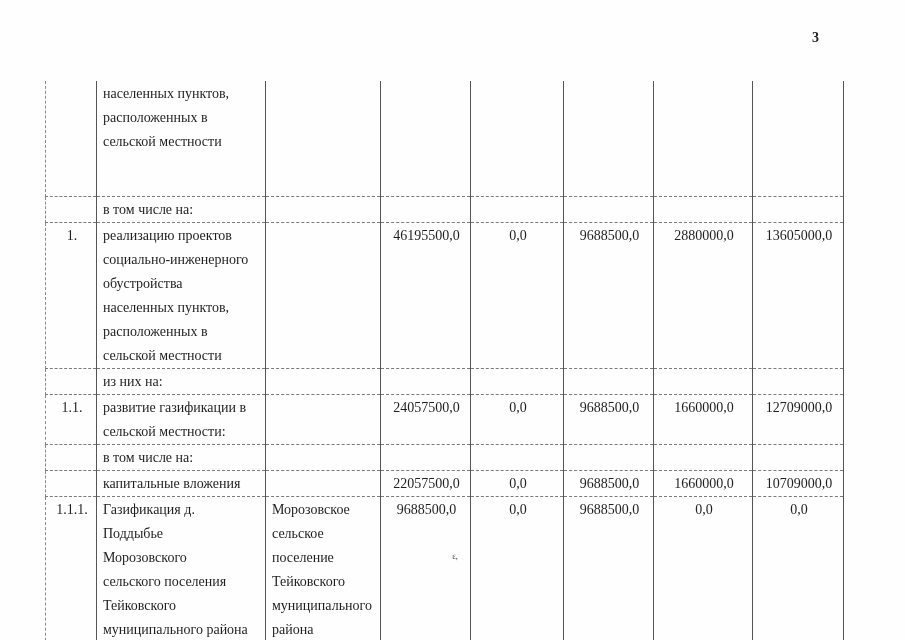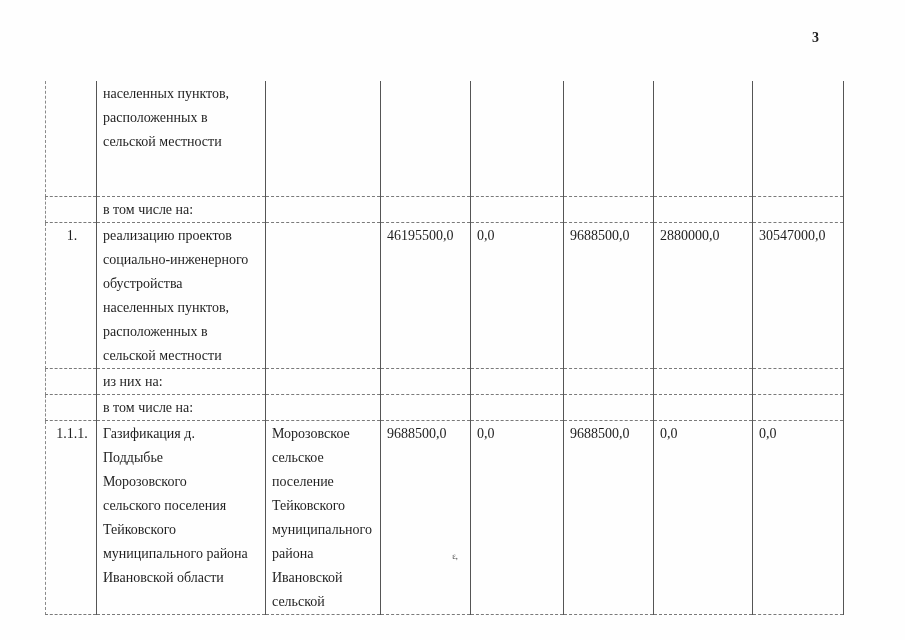--- a/index.html
+++ b/index.html
@@ -36,21 +36,21 @@
     border-top: 1px dashed #7a7a7a;
     border-bottom: 1px dashed #7a7a7a;
     vertical-align: top;
     padding: 1px 4px 0 6px;
     white-space: pre-line;
     overflow: hidden;
   }
   table.doc-table tr.r0 td { border-top: none; }
   table.doc-table td:first-child { border-left: 1px dashed #8a8a8a; }
   td.c-num  { text-align: center; padding-left: 2px; padding-right: 2px; }
-  td.c-val  { text-align: left; padding-left: 2px; padding-right: 2px; }
+  td.c-val  { text-align: center; padding-left: 2px; padding-right: 2px; }
   tr.r0 { height: 115px; }
   tr.r1 { height: 21px;  }
   tr.r2 { height: 99px;  }
   tr.r3 { height: 17px; margin-top: 20px;  }
   tr.r4 { height: 35px;  }
   tr.r5 { height: 21px;  }
   tr.r6 { height: 20px;  }
   tr.r7 { height: 136px; }
   .scan-artifact {
     position: absolute;
@@ -108,41 +108,62 @@
 социально-инженерного
 обустройства
 населенных пунктов,
 расположенных в
 сельской местности</td>
         <td class="c-loc"></td>
         <td class="c-val">46195500,0</td>
         <td class="c-val">0,0</td>
         <td class="c-val">9688500,0</td>
         <td class="c-val">2880000,0</td>
-        <td class="c-val">30547000,0</td>
+        <td class="c-val">13605000,0</td>
       </tr>
       <tr class="r3">
         <td class="c-num"></td>
         <td class="c-desc">из них на:</td>
         <td class="c-loc"></td>
         <td class="c-val"></td>
         <td class="c-val"></td>
         <td class="c-val"></td>
         <td class="c-val"></td>
         <td class="c-val"></td>
       </tr>
+      <tr class="r4">
+        <td class="c-num">1.1.</td>
+        <td class="c-desc">развитие газификации в
+сельской местности:</td>
+        <td class="c-loc"></td>
+        <td class="c-val">24057500,0</td>
+        <td class="c-val">0,0</td>
+        <td class="c-val">9688500,0</td>
+        <td class="c-val">1660000,0</td>
+        <td class="c-val">12709000,0</td>
+      </tr>
       <tr class="r5">
         <td class="c-num"></td>
         <td class="c-desc">в том числе на:</td>
         <td class="c-loc"></td>
         <td class="c-val"></td>
         <td class="c-val"></td>
         <td class="c-val"></td>
         <td class="c-val"></td>
         <td class="c-val"></td>
+      </tr>
+      <tr class="r6">
+        <td class="c-num"></td>
+        <td class="c-desc">капитальные вложения</td>
+        <td class="c-loc"></td>
+        <td class="c-val">22057500,0</td>
+        <td class="c-val">0,0</td>
+        <td class="c-val">9688500,0</td>
+        <td class="c-val">1660000,0</td>
+        <td class="c-val">10709000,0</td>
       </tr>
       <tr class="r7">
         <td class="c-num">1.1.1.</td>
         <td class="c-desc">Газификация д.
 Поддыбье
 Морозовского
 сельского поселения
 Тейковского
 муниципального района
 Ивановской области</td>

